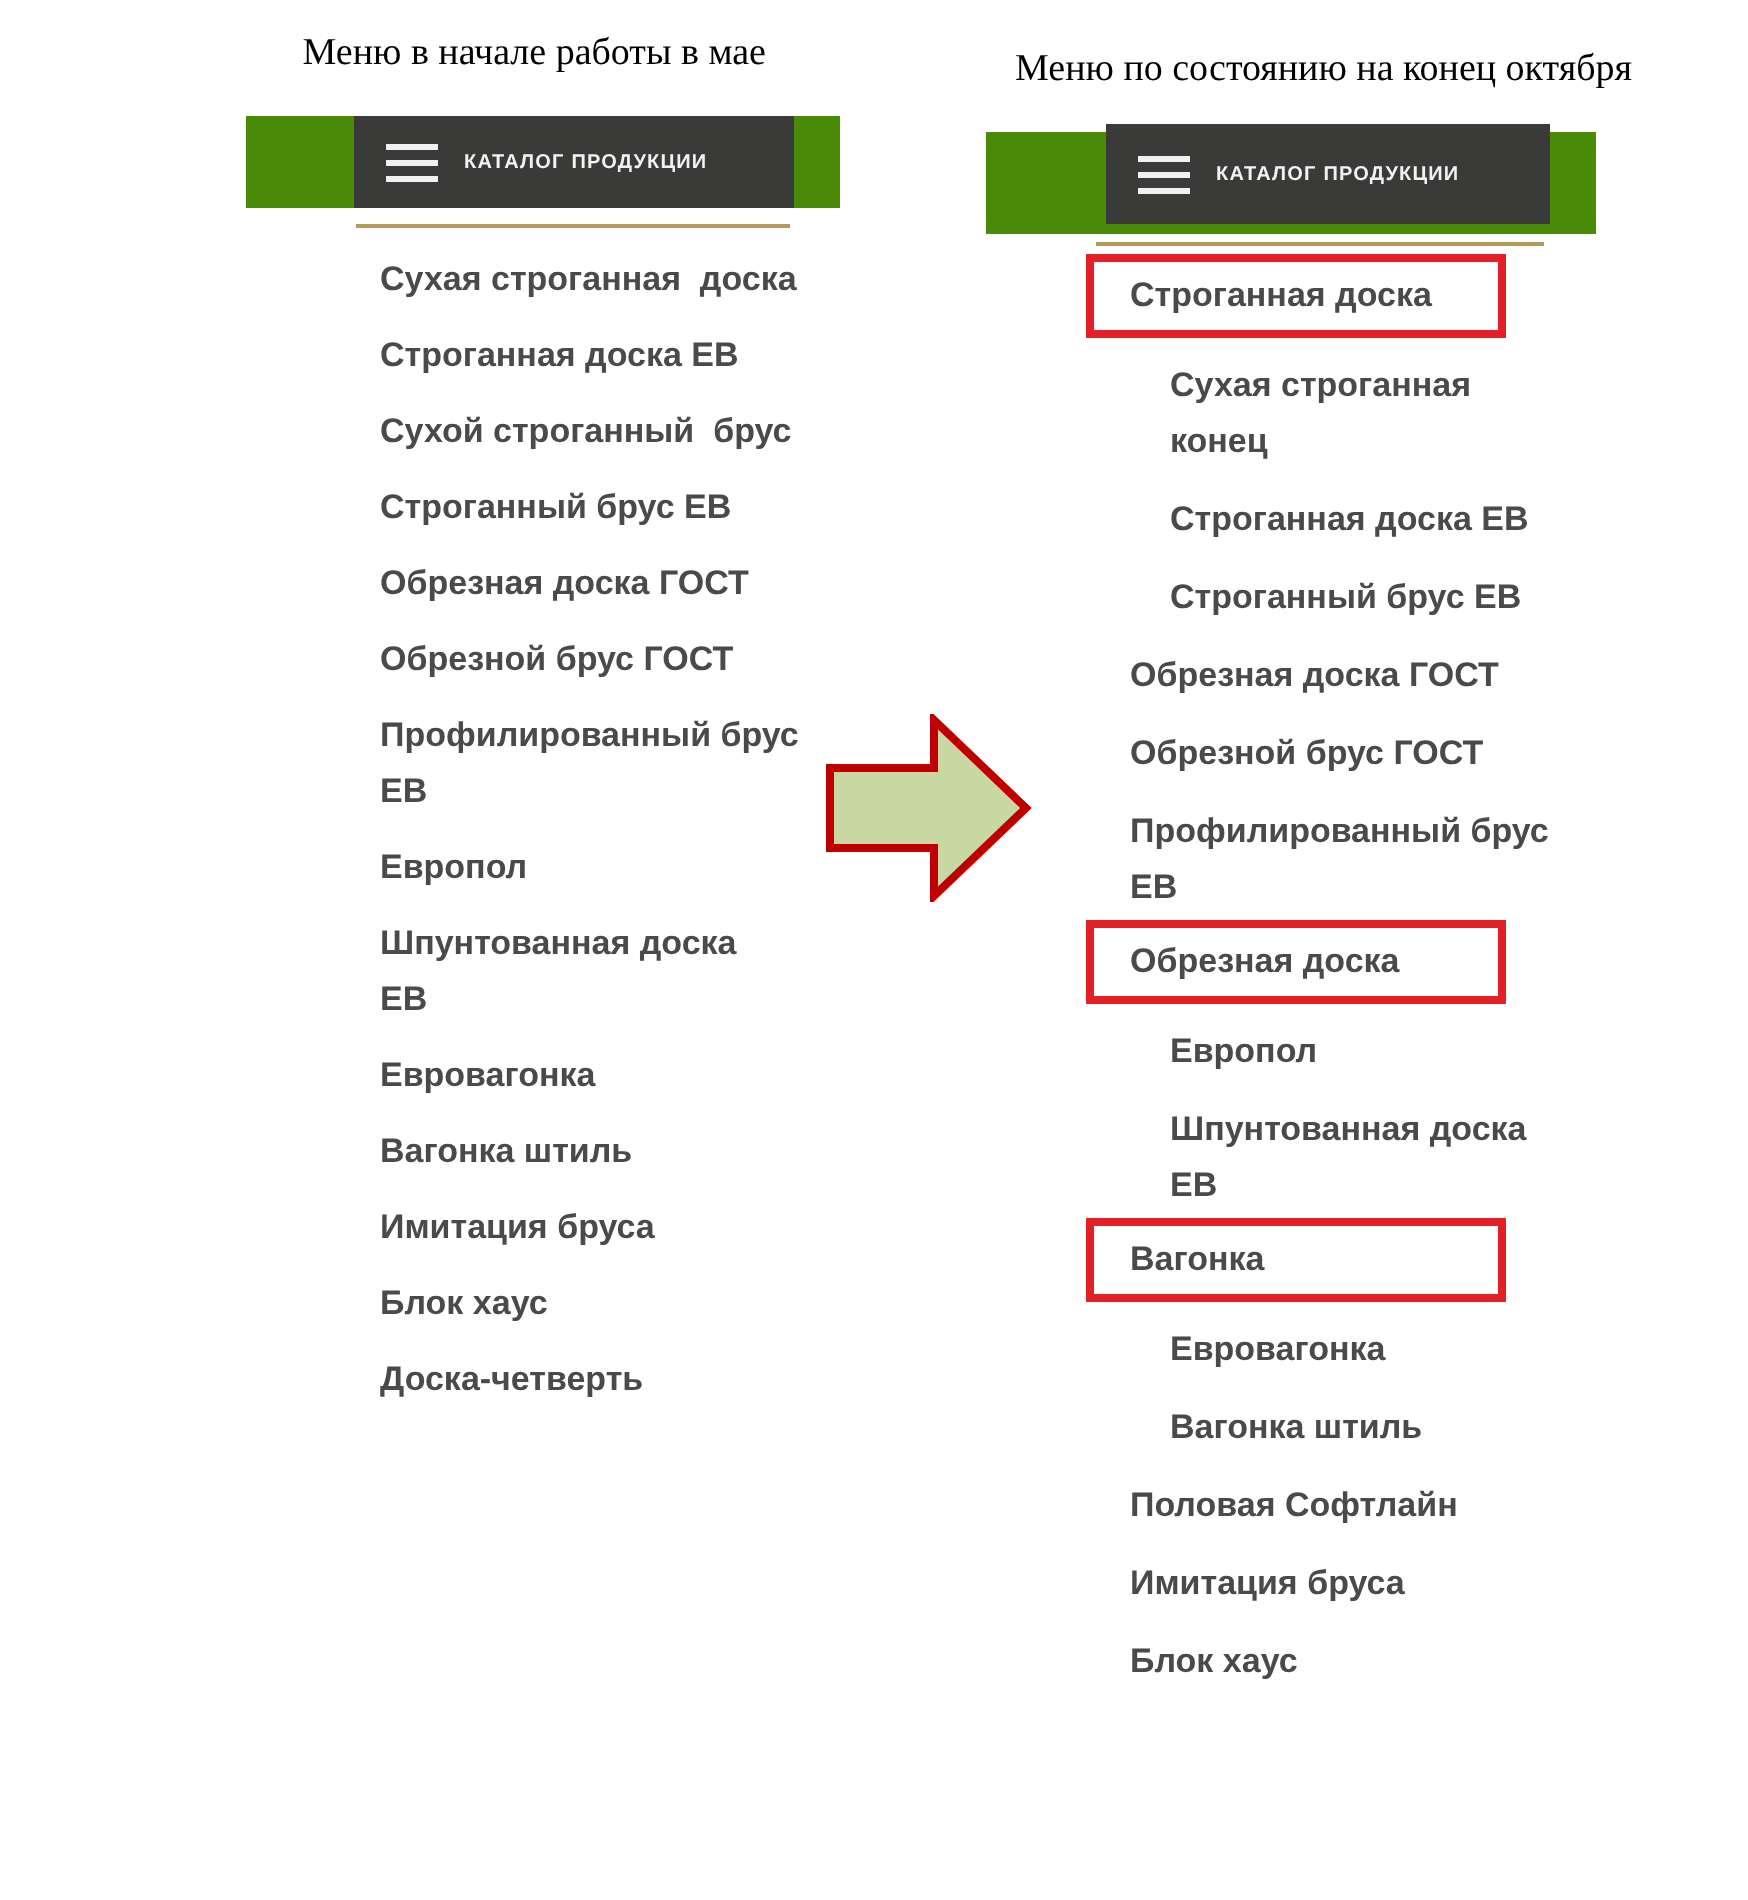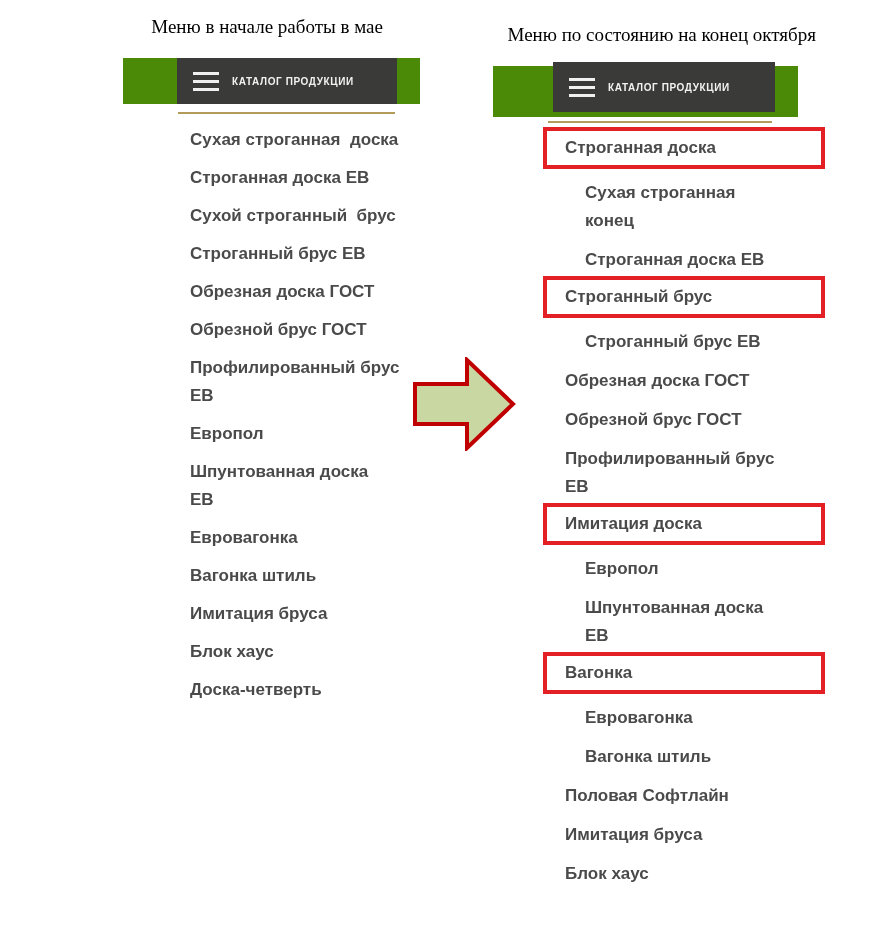--- a/index.html
+++ b/index.html
@@ -47,21 +47,21 @@
   .menu-item {
     font-weight:bold; color:var(--menu_text,#4a4a4a);
     font-size:17px; line-height:28px; white-space:pre-wrap;
     cursor:pointer;
   }
   #left-list  .menu-item { padding-left:67px; margin-bottom:10px; }
   #right-list .menu-item { padding-left:72px; margin-bottom:11px; }
   #right-list .menu-item.indent { padding-left:92px; }
   #right-list .menu-item.boxed {
     margin-left:50px; margin-top:-9px; margin-bottom:10px;
-    width:282px; padding:3px 0 3px 18px;
+    width:210px; padding:3px 0 3px 18px;
     border:4px solid var(--red_box,#e32025);
     background:#fff;
   }
   #right-list .menu-item.boxed:first-child { margin-top:0; }
 
   #arrow { position:absolute; left:412px; top:357px; }
 </style>
 </head>
 <body>
 
@@ -109,27 +109,26 @@
     <div class="menu-item">Вагонка штиль</div>
     <div class="menu-item">Имитация бруса</div>
     <div class="menu-item">Блок хаус</div>
     <div class="menu-item">Доска-четверть</div>
   </nav>
 <nav class="menu-list" id="right-list">
     <div class="menu-item boxed">Строганная доска</div>
     <div class="menu-item indent">Сухая строганная
 конец</div>
     <div class="menu-item indent">Строганная доска ЕВ</div>
-    <div class="menu-item boxed">Строганный брус</div>
     <div class="menu-item indent">Строганный брус ЕВ</div>
     <div class="menu-item">Обрезная доска ГОСТ</div>
     <div class="menu-item">Обрезной брус ГОСТ</div>
     <div class="menu-item">Профилированный брус
 ЕВ</div>
-    <div class="menu-item boxed">Имитация доска</div>
+    <div class="menu-item boxed">Обрезная доска</div>
     <div class="menu-item indent">Европол</div>
     <div class="menu-item indent">Шпунтованная доска
 ЕВ</div>
     <div class="menu-item boxed">Вагонка</div>
     <div class="menu-item indent">Евровагонка</div>
     <div class="menu-item indent">Вагонка штиль</div>
     <div class="menu-item">Половая Софтлайн</div>
     <div class="menu-item">Имитация бруса</div>
     <div class="menu-item">Блок хаус</div>
   </nav>

